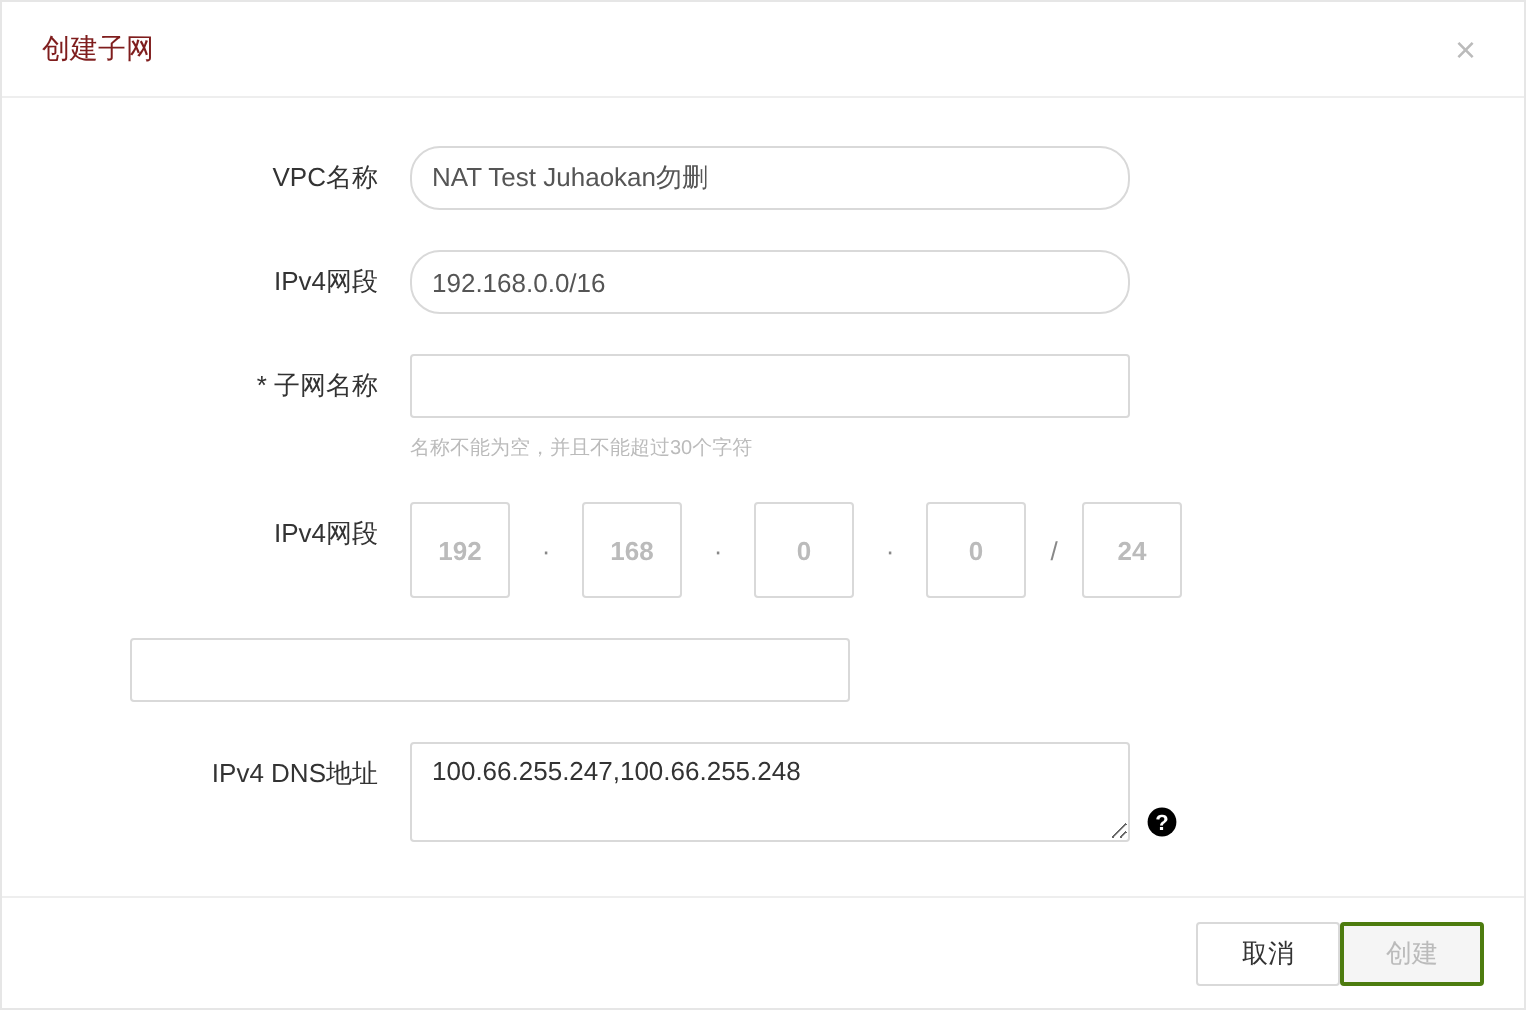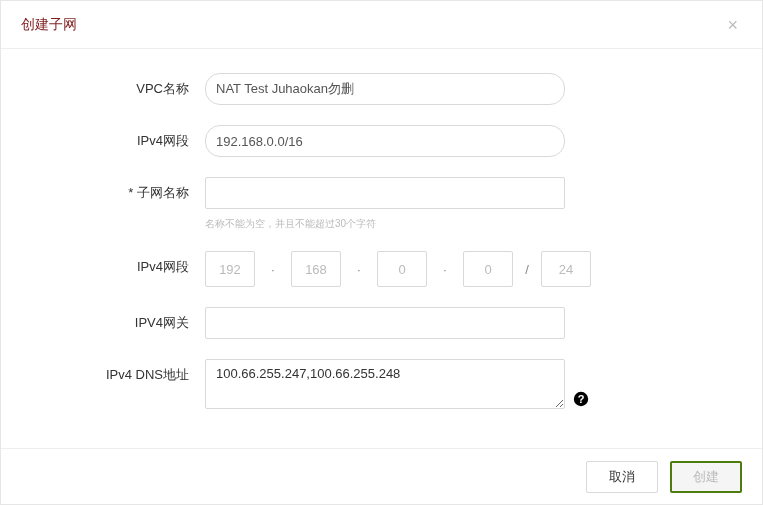--- a/index.html
+++ b/index.html
@@ -71,27 +71,28 @@
     border-radius: 15px;
   }
   .hint {
     font-size: 10px;
     color: #bbb;
     margin-top: 8px;
   }
   .oct-group { display: flex; align-items: center; gap: 0; }
   .oct {
     width: 50px;
-    height: 36px;
+    height: 48px;
     border: 1px solid #d9d9d9;
     border-radius: 2px;
     text-align: center;
     font-size: 13px;
     font-family: inherit;
     color: #000000;
+    font-weight: bold;
   }
   .oct::placeholder { color: #bbb; }
   .dot, .slash {
     width: 36px;
     text-align: center;
     color: #888;
     font-size: 13px;
   }
   .slash { width: 28px; }
   .textarea {
@@ -114,21 +115,21 @@
     align-items: center; justify-content: center;
   }
   .help-icon svg { width: 16px; height: 16px; }
   .footer {
     height: 56px;
     border-top: 1px solid #eee;
     display: flex;
     align-items: center;
     justify-content: flex-end;
     padding: 0 20px;
-    gap: 12px;
+    gap: 0;
   }
   .btn {
     min-width: 72px;
     height: 32px;
     border-radius: 2px;
     font-size: 13px;
     font-family: inherit;
     cursor: pointer;
     padding: 0 14px;
   }
@@ -189,21 +190,20 @@
           <input class="oct" placeholder="0" style="">
           <span class="dot">·</span>
           <input class="oct" placeholder="0" style="">
           <span class="slash">/</span>
           <input class="oct" placeholder="24" style="">
         </div>
       </div>
     </div>
 
     <div class="row">
-      <div class="label">IPV4网关</div>
       <div class="field">
         <input type="text" class="input-text" value="" style="">
       </div>
     </div>
 
     <div class="row">
       <div class="label">IPv4 DNS地址</div>
       <div class="field dns-wrap">
         <textarea class="textarea" style="">100.66.255.247,100.66.255.248</textarea>
         <span class="help-icon">

